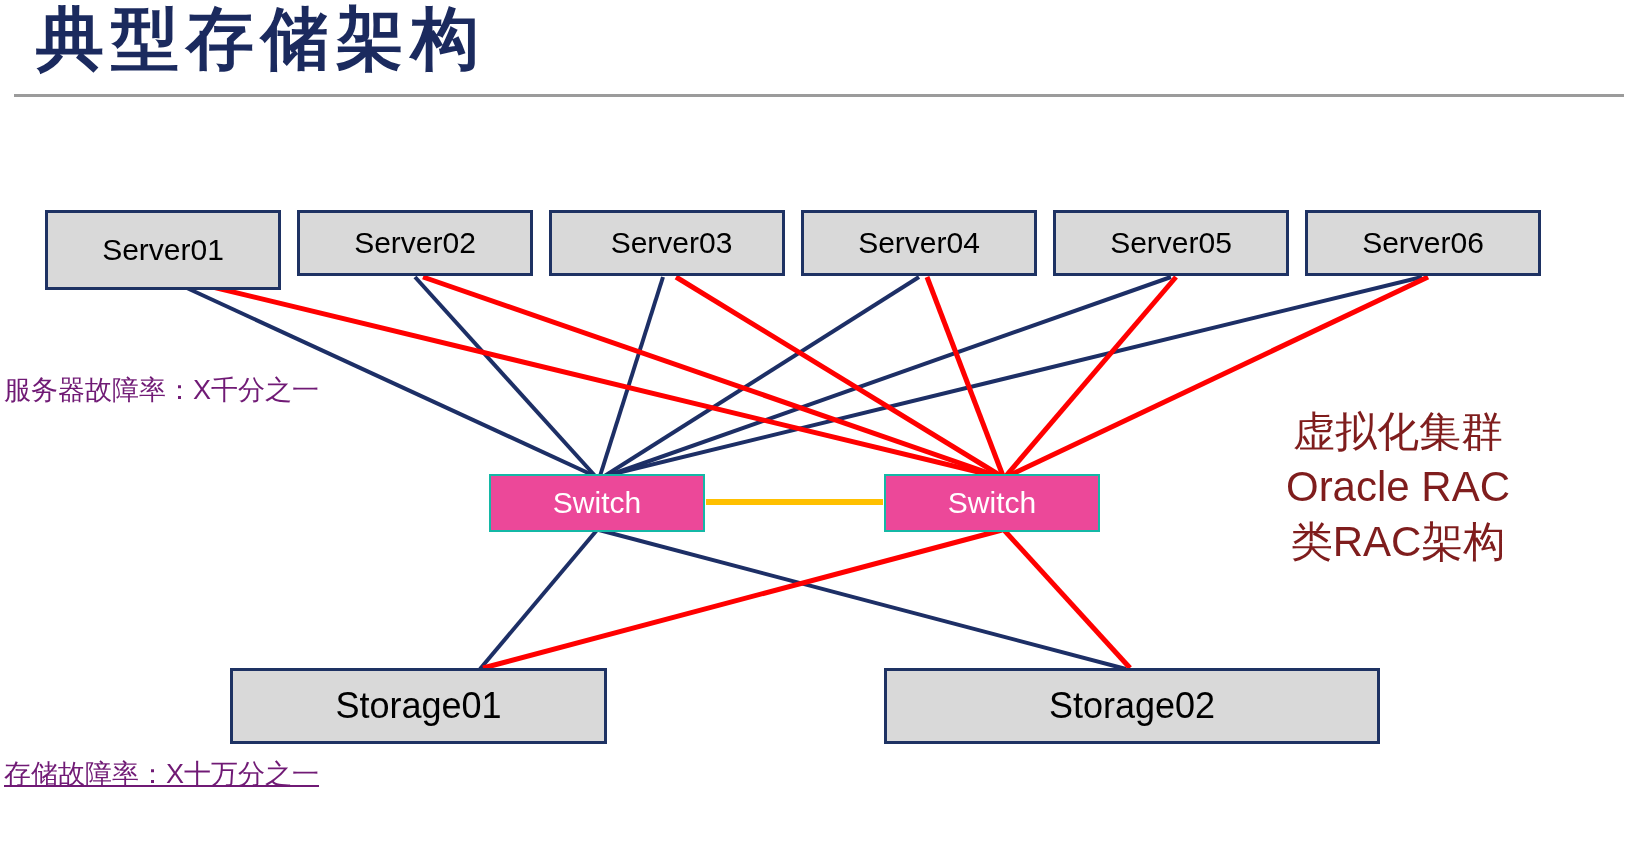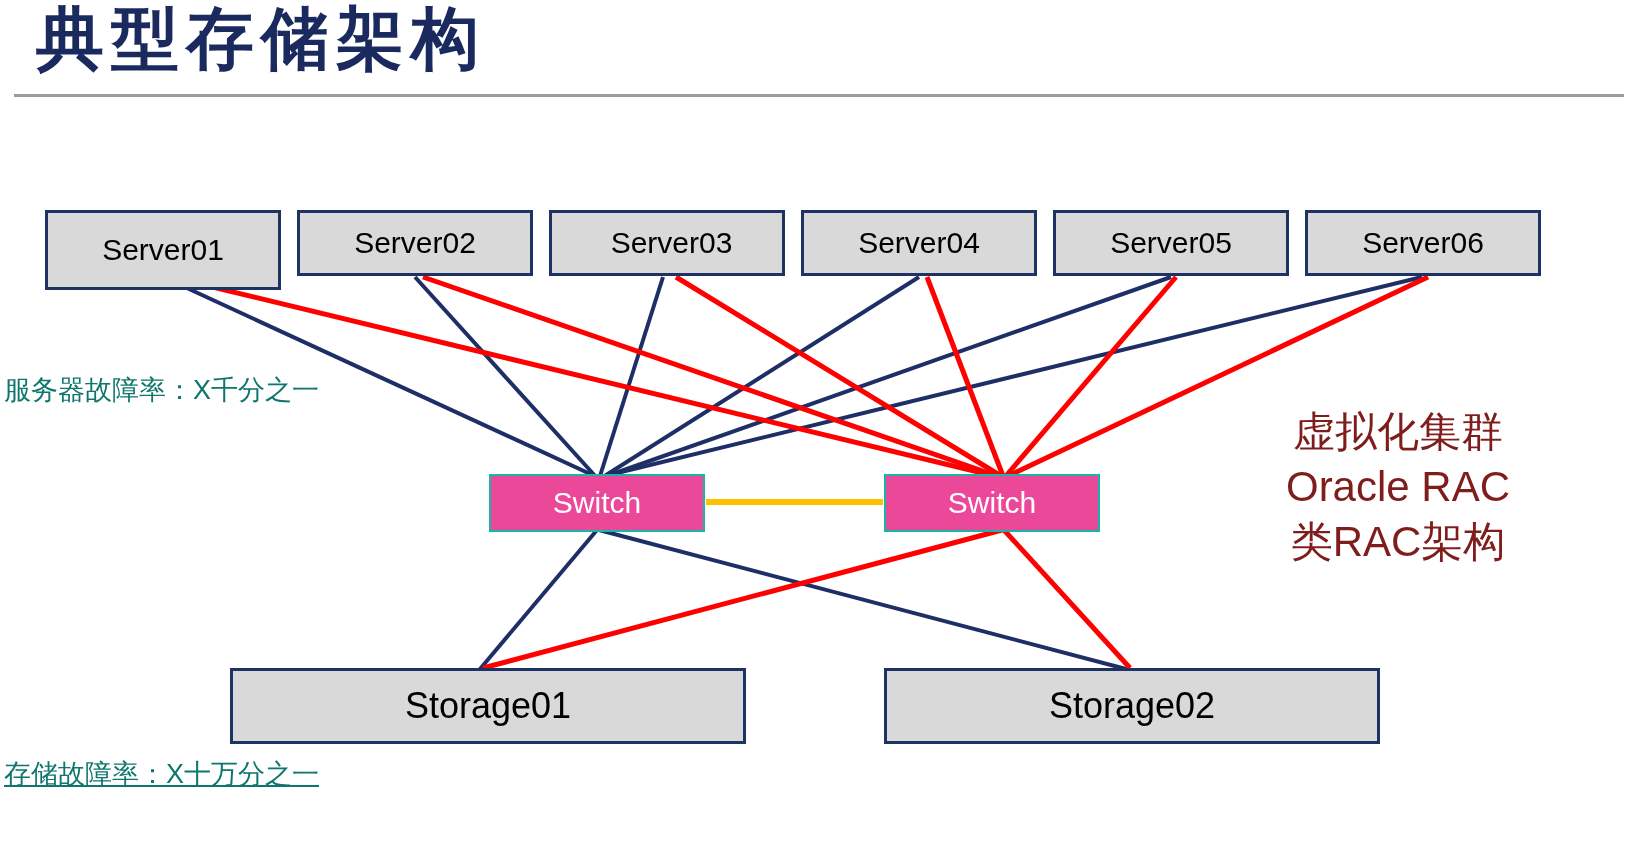--- a/index.html
+++ b/index.html
@@ -12,21 +12,21 @@
   .title-rule{position:absolute;left:14px;top:94px;width:1610px;height:3px;background:#9b9b9b;}
 
   #edge-layer{position:absolute;left:0;top:0;width:1632px;height:847px;z-index:1;}
 
   .node{position:absolute;z-index:2;box-sizing:border-box;display:flex;
         align-items:center;justify-content:center;text-align:center;}
   .node.server{background:#d9d9d9;border:3px solid #1e3263;color:#000000;font-size:30px;}
   .node.switch{background:#ec4899;border:2px solid #14b8a6;color:#ffffff;font-size:30px;}
   .node.storage{background:#d9d9d9;border:3px solid #1e3263;color:#000000;font-size:36px;}
 
-  .side-label{position:absolute;z-index:3;color:#0f766e;font-size:27px;white-space:nowrap;text-align:center;}
+  .side-label{position:absolute;z-index:3;color:#701a75;font-size:27px;white-space:nowrap;text-align:center;}
   .label-server-rate{left:4px;top:372px;}
   .label-storage-rate{left:4px;top:756px;text-decoration:underline;}
 
   .annotation{position:absolute;z-index:3;left:1268px;top:404px;width:260px;
               color:#7f1d1d;font-size:42px;line-height:55px;text-align:center;white-space:nowrap;}
 </style>
 </head>
 <body>
 
 <div id="stage">
@@ -71,21 +71,21 @@
       </div>
       <div class="node server" style="left: 1305px; top: 210px; width: 236px; height: 66px;">
         <span>Server06</span>
       </div>
       <div class="node switch" style="left: 489px; top: 474px; width: 216px; height: 58px;">
         <span>Switch</span>
       </div>
       <div class="node switch" style="left: 884px; top: 474px; width: 216px; height: 58px;">
         <span>Switch</span>
       </div>
-      <div class="node storage" style="left: 230px; top: 668px; width: 516px; height: 76px; justify-content: center;">
+      <div class="node storage" style="left: 230px; top: 668px; width: 377px; height: 76px; justify-content: center;">
         <span>Storage01</span>
       </div>
       <div class="node storage" style="left: 884px; top: 668px; width: 496px; height: 76px;">
         <span>Storage02</span>
       </div>
     </div>
 
   <div class="side-label label-server-rate">服务器故障率：X千分之一</div>
   <div class="side-label label-storage-rate">存储故障率：X十万分之一</div>
 

